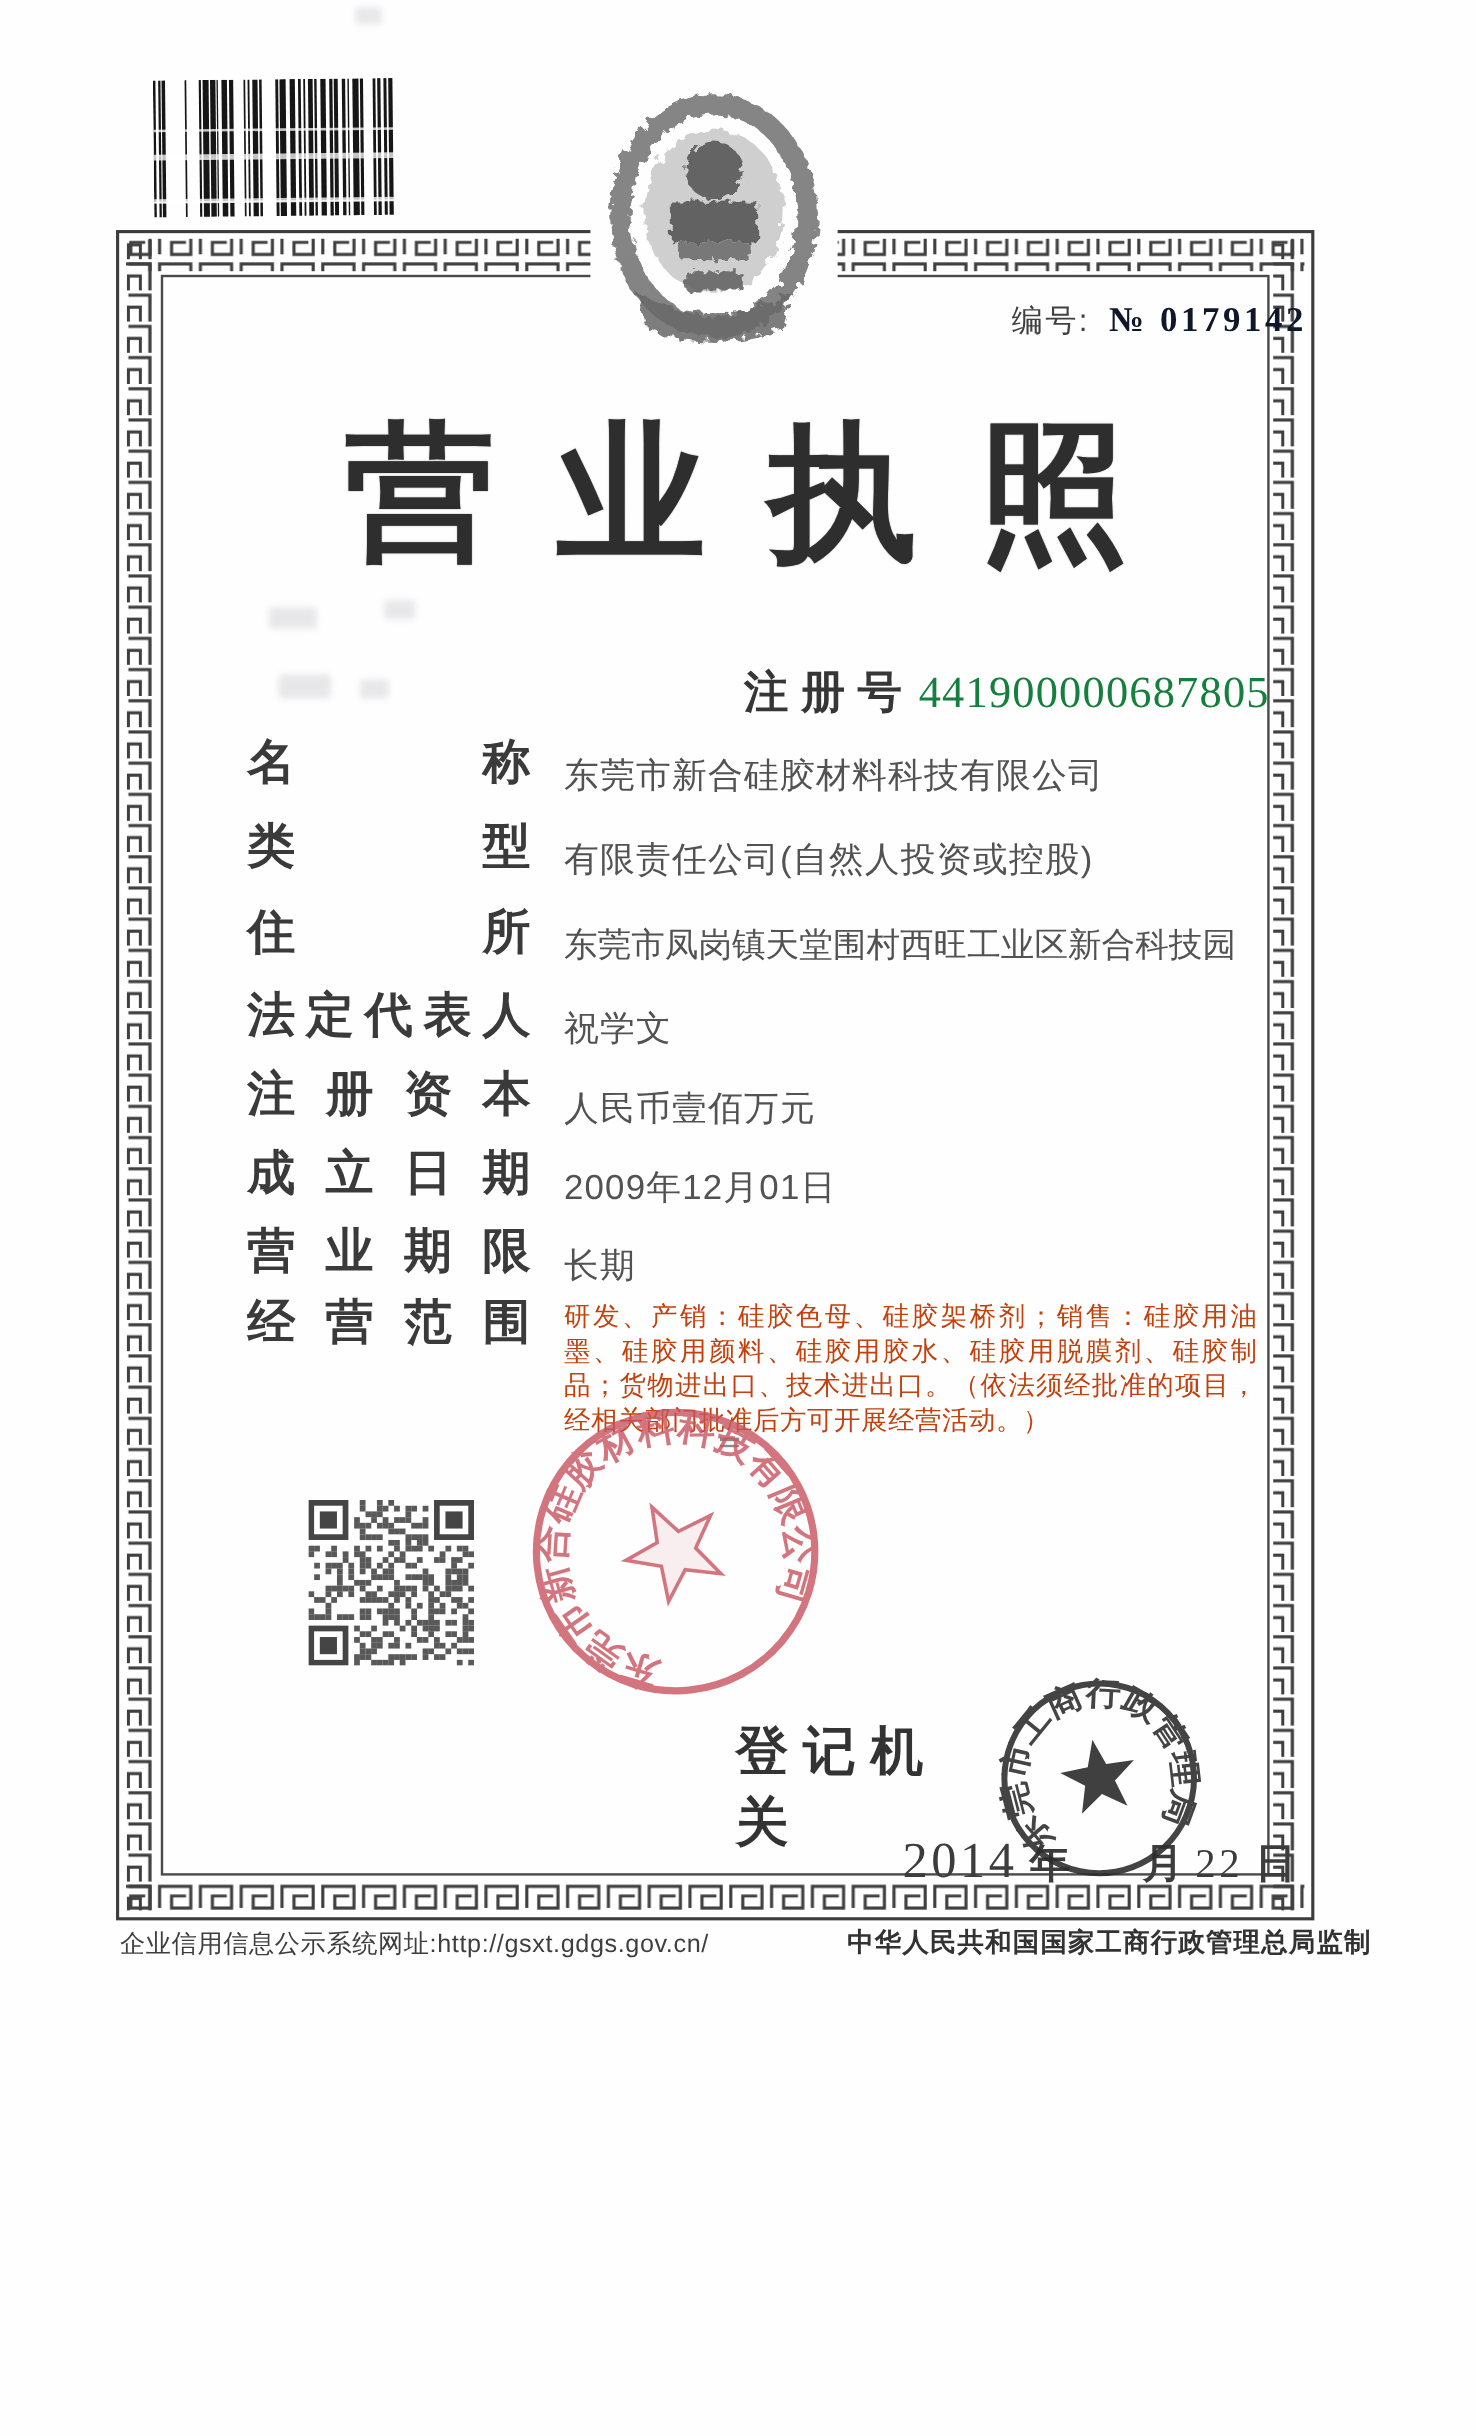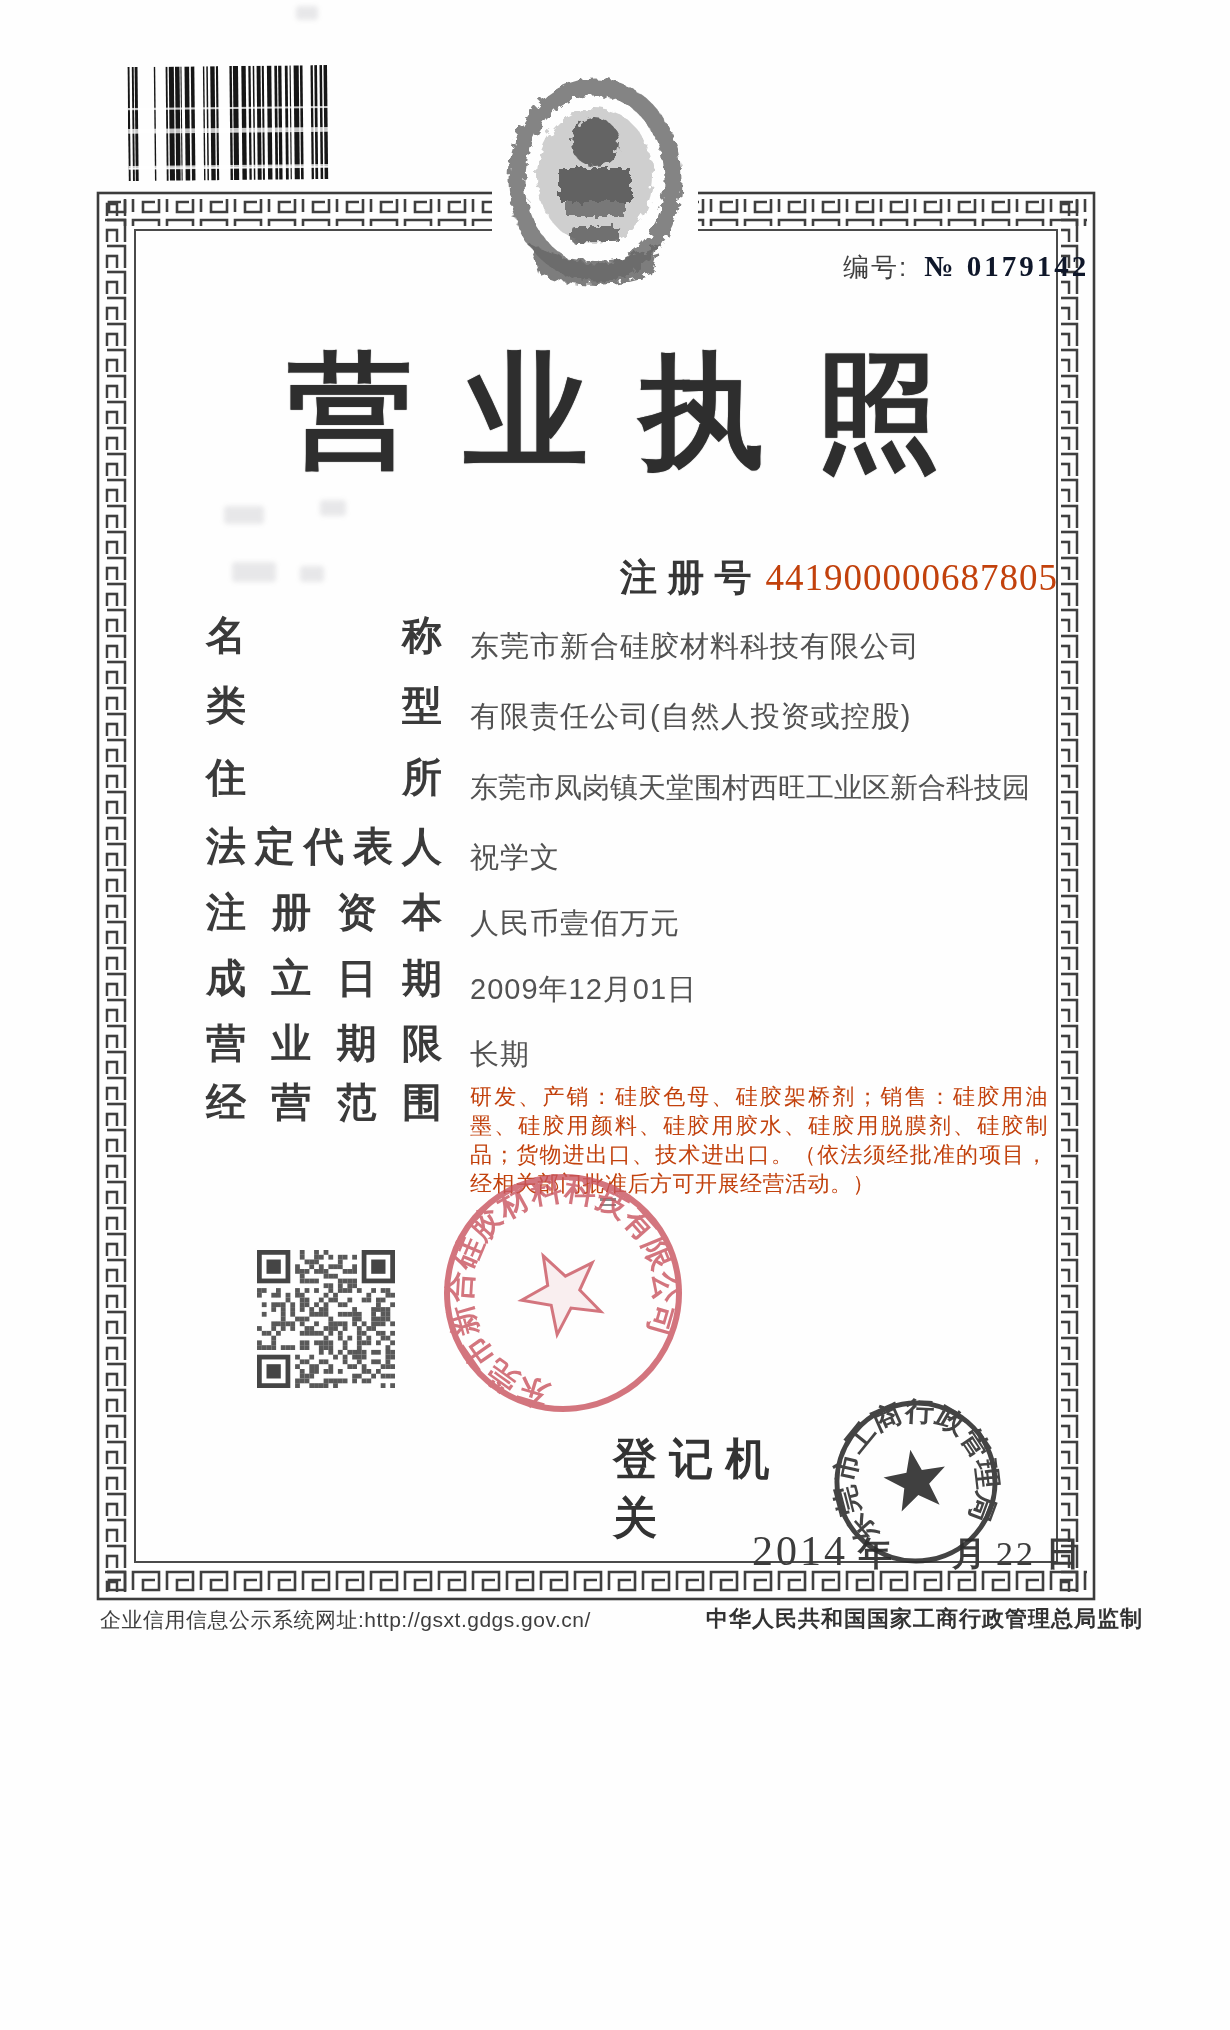--- a/index.html
+++ b/index.html
@@ -12,21 +12,21 @@
         line-height:1.05;text-shadow:0 0 1px #555;}
   
   .serial{position:absolute;left:843px;top:250px;display:flex;gap:16px;align-items:baseline;}
   .serial .lab{font-size:26px;color:#404040;letter-spacing:2px;}
   .serial .num{font-family:"Liberation Serif","DejaVu Serif",serif;font-weight:700;
         font-size:29px;color:#0f172a;letter-spacing:3px;}
   
   .regline{position:absolute;left:620px;top:540px;display:flex;gap:14px;align-items:baseline;}
   .regline .lab{font-size:37px;color:#363636;font-weight:600;}
   .regline .num{font-family:"Liberation Serif","DejaVu Serif",serif;font-size:37px;
-        color:#c2410c;letter-spacing:1px;margin-top:16px;}
+        color:#15803d;letter-spacing:1px;margin-top:16px;}
   
   .row{position:absolute;left:0;width:1230px;height:70px;}
   .flabel{position:absolute;left:206px;width:236px;display:flex;justify-content:space-between;
         font-size:40px;font-weight:600;color:#3a3a3a;line-height:1;}
   .fvalue{position:absolute;left:470px;top:12px;font-size:29px;color:#525252;
         letter-spacing:1px;white-space:nowrap;}
   .fvalue.addr{font-size:28px;letter-spacing:0;}
   .fvalue.para{top:0;width:578px;font-size:22px;line-height:1.32;white-space:normal;
         letter-spacing:.5px;color:#c2410c;text-align:justify;}
   

